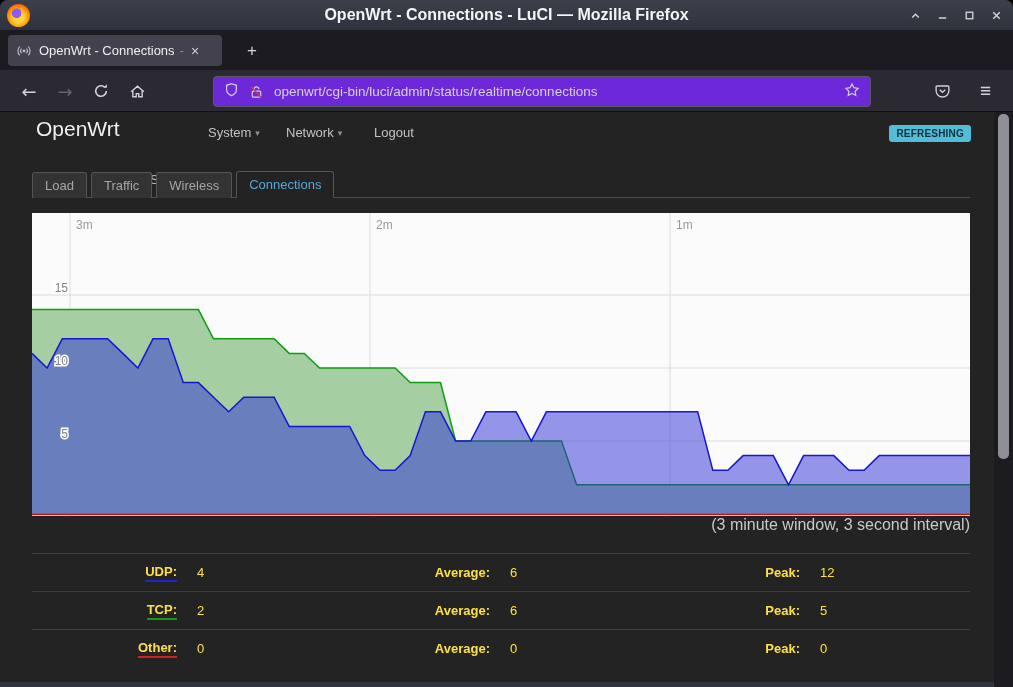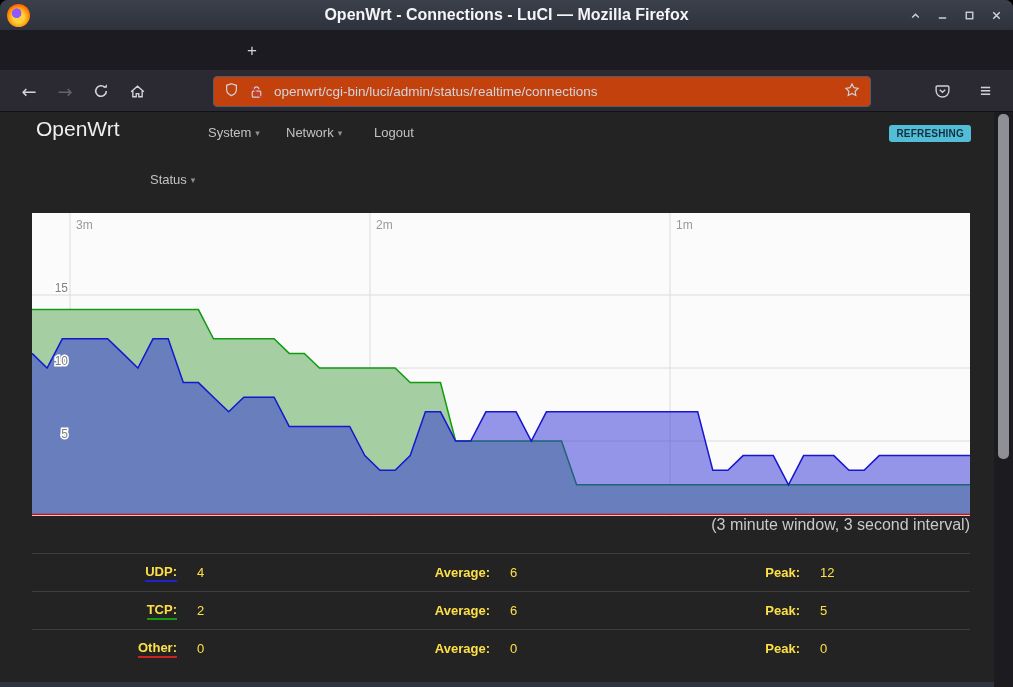--- a/index.html
+++ b/index.html
@@ -25,21 +25,21 @@
   .btab .dash{color:#8f8e97;margin:0 7px 0 5px;}
   .btab .x{color:#cfcfd6;font-size:14px;cursor:default;}
   .newtab{position:absolute;left:240px;top:9px;width:24px;height:24px;color:#d3d3da;font-size:17px;
     text-align:center;line-height:23px;border-radius:4px;}
 
   
   .navbar{position:absolute;left:0;top:70px;width:100%;height:42px;background:#2b2a33;border-bottom:1px solid #121117;}
   .nav-ico{position:absolute;top:0;height:42px;display:flex;align-items:center;justify-content:center;width:30px;color:#d2d3da;}
   .nav-ico.dim{color:#64636d;}
   .arrowg{font-size:18px;font-family:"DejaVu Sans",sans-serif;}
-  .urlbar{position:absolute;left:213px;top:76px;width:658px;height:31px;background:#c2410c;border:1px solid #5a5a66;
+  .urlbar{position:absolute;left:213px;top:76px;width:658px;height:31px;background:#6d28d9;border:1px solid #5a5a66;
     border-radius:4px;display:flex;align-items:center;padding:0 10px;color:#cfd0d8;}
   .urlbar .txt{font-size:13.5px;color:#d3d4da;margin-left:10px;flex:1;white-space:nowrap;overflow:hidden;}
   .lockwrap{position:relative;display:flex;margin-left:10px;}
   .right-icos{position:absolute;top:70px;height:42px;display:flex;align-items:center;color:#cfd0d8;}
   .hamb{font-size:19px;}
 
   
   .brand{position:absolute;left:36px;top:117px;font-size:21px;color:#efefef;}
   .pmenu{position:absolute;top:125px;font-size:13px;color:#c2c2c2;}
   .pmenu .caret{font-size:9px;color:#8f8f8f;margin-left:4px;vertical-align:1px;}
@@ -93,20 +93,32 @@
         </span>
       <span>
           <svg width="13" height="13" viewBox="0 0 16 16">
             <path d="M4 4l8 8M12 4l-8 8" fill="none" stroke="currentColor" stroke-width="1.8"></path>
           </svg>
         </span>
     </div>
   </div>
 
   <div class="tabbar">
+    <div class="btab">
+      <span class="fav">
+        <svg width="16" height="16" viewBox="0 0 16 16" stroke="#b9bbc3" fill="none" stroke-width="1.2">
+          <circle cx="8" cy="8" r="1.4" fill="#b9bbc3" stroke="none"></circle>
+          <path d="M5.7 5.6a3.4 3.4 0 0 0 0 4.8M10.3 5.6a3.4 3.4 0 0 1 0 4.8"></path>
+          <path d="M3.7 3.7a6.1 6.1 0 0 0 0 8.6M12.3 3.7a6.1 6.1 0 0 1 0 8.6"></path>
+        </svg>
+      </span>
+      <span class="t">OpenWrt - Connections</span>
+      <span class="dash">-</span>
+      <span class="x">×</span>
+    </div>
     <div class="newtab">+</div>
   </div>
 
   <div class="navbar">
     <div class="nav-ico arrowg" style="left:14px;">←</div>
     <div class="nav-ico arrowg dim" style="left:50px;">→</div>
     <div class="nav-ico" style="left:86px;">
       <svg width="16" height="16" viewBox="0 0 16 16">
           <path d="M13.3 8a5.3 5.3 0 1 1-1.5-3.7" fill="none" stroke="currentColor" stroke-width="1.6"></path>
           <path d="M13.9 1.2v3.6h-3.6z" fill="currentColor"></path>
@@ -146,20 +158,26 @@
   </div>
   <div class="right-icos hamb" style="right:22px;">≡</div>
 
   <div class="brand">OpenWrt</div>
   <div class="pmenu" style="left:150px;margin-top:47px;"><span>Status</span><span class="caret">▾</span></div>
   <div class="pmenu" style="left:208px;"><span>System</span><span class="caret">▾</span></div>
   <div class="pmenu" style="left:286px;"><span>Network</span><span class="caret">▾</span></div>
   <div class="pmenu" style="left:374px;"><span>Logout</span></div>
   <div class="badge">REFRESHING</div>
 
+  <div class="ltabs">
+    <div class="ltab">Load</div>
+    <div class="ltab">Traffic</div>
+    <div class="ltab">Wireless</div>
+    <div class="ltab active">Connections</div>
+  </div>
 
   <div class="chart-panel">
     <svg id="chart-svg" width="938" height="303" viewBox="0 0 938 303">
         <line x1="38" y1="0" x2="38" y2="303" stroke="#dcdcdc" stroke-width="1"></line>
         <line x1="338" y1="0" x2="338" y2="303" stroke="#dcdcdc" stroke-width="1"></line>
         <line x1="638" y1="0" x2="638" y2="303" stroke="#dcdcdc" stroke-width="1"></line>
         <line x1="0" y1="82" x2="938" y2="82" stroke="#dcdcdc" stroke-width="1"></line>
         <line x1="0" y1="155" x2="938" y2="155" stroke="#dcdcdc" stroke-width="1"></line>
         <line x1="0" y1="228" x2="938" y2="228" stroke="#dcdcdc" stroke-width="1"></line>
         <polygon points="0,301 0.0,96.6 15.1,96.6 30.3,96.6 45.4,96.6 60.5,96.6 75.6,96.6 90.8,96.6 105.9,96.6 121.0,96.6 136.2,96.6 151.3,96.6 166.4,96.6 181.5,125.8 196.7,125.8 211.8,125.8 226.9,125.8 242.1,125.8 257.2,140.4 272.3,140.4 287.5,155.0 302.6,155.0 317.7,155.0 332.8,155.0 348.0,155.0 363.1,155.0 378.2,169.6 393.4,169.6 408.5,169.6 423.6,228.0 438.7,228.0 453.9,228.0 469.0,228.0 484.1,228.0 499.3,228.0 514.4,228.0 529.5,228.0 544.6,271.8 559.8,271.8 574.9,271.8 590.0,271.8 605.2,271.8 620.3,271.8 635.4,271.8 650.5,271.8 665.7,271.8 680.8,271.8 695.9,271.8 711.1,271.8 726.2,271.8 741.3,271.8 756.5,271.8 771.6,271.8 786.7,271.8 801.8,271.8 817.0,271.8 832.1,271.8 847.2,271.8 862.4,271.8 877.5,271.8 892.6,271.8 907.7,271.8 922.9,271.8 938.0,271.8 938,301" fill="#a5cfa2" stroke="none"></polygon>

